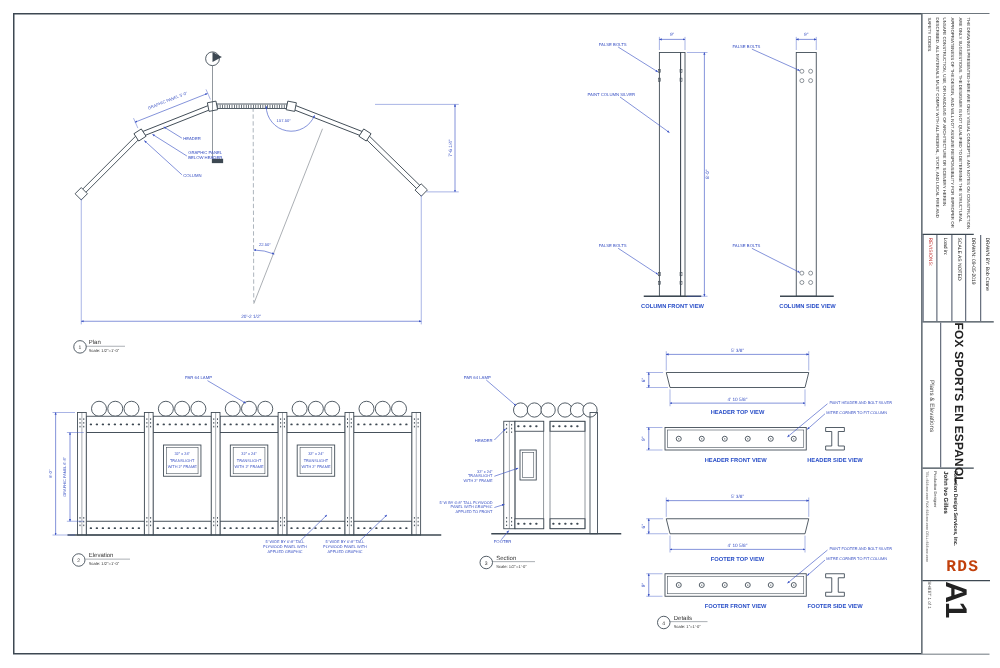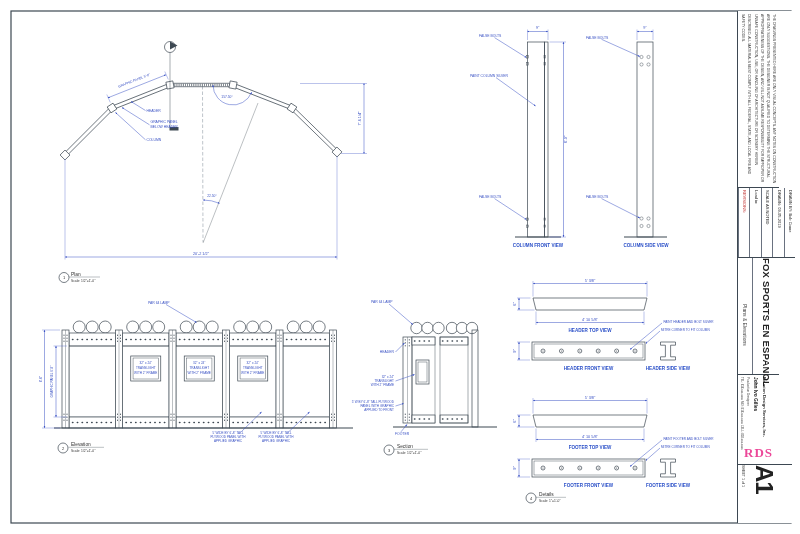--- a/index.html
+++ b/index.html
@@ -43,22 +43,22 @@
   .tb-title{height:117px;box-sizing:border-box;border-bottom:1px solid #3d4852;writing-mode:vertical-rl;}
   .t1{font-size:9.5px;font-weight:700;line-height:26px;letter-spacing:0.2px;border-left:1px solid #6a7280;
       height:100%;box-sizing:border-box;white-space:nowrap;}
   .t2{font-size:5px;line-height:14px;padding-top:46px;height:100%;box-sizing:border-box;color:#444;}
   .tb-co{height:90px;box-sizing:border-box;border-bottom:1px solid #3d4852;position:relative;}
   .co-lines{writing-mode:vertical-rl;height:100%;padding:2px 1px;box-sizing:border-box;}
   .co-l1{font-size:4.2px;font-weight:700;line-height:9px;white-space:nowrap;}
   .co-l2{font-size:4.8px;font-weight:700;line-height:9px;white-space:nowrap;}
   .co-l3{font-size:3.2px;line-height:6px;color:#444;white-space:nowrap;}
   .co-l4{font-size:2.8px;line-height:6px;color:#444;white-space:nowrap;}
-  .rds{position:absolute;left:6px;bottom:3px;font-family:Liberation Serif, serif;font-size:13px;
-      font-weight:700;color:#ec4899;letter-spacing:1px;}
+  .rds{position:absolute;left:19px;bottom:3px;font-family:Liberation Mono, monospace;font-size:13px;
+      font-weight:700;color:#c2410c;letter-spacing:1px;}
   .tb-a1{height:58px;writing-mode:vertical-rl;}
   .a1{font-size:24px;font-weight:800;line-height:32px;letter-spacing:-1px;}
   .sheetct{font-size:3.6px;line-height:10px;color:#333;}
 </style>
 </head>
 <body>
 
 <div id="sheet">
 
 <svg width="800" height="534" viewBox="0 0 800 534" style="position:absolute;left:0;top:0;">

